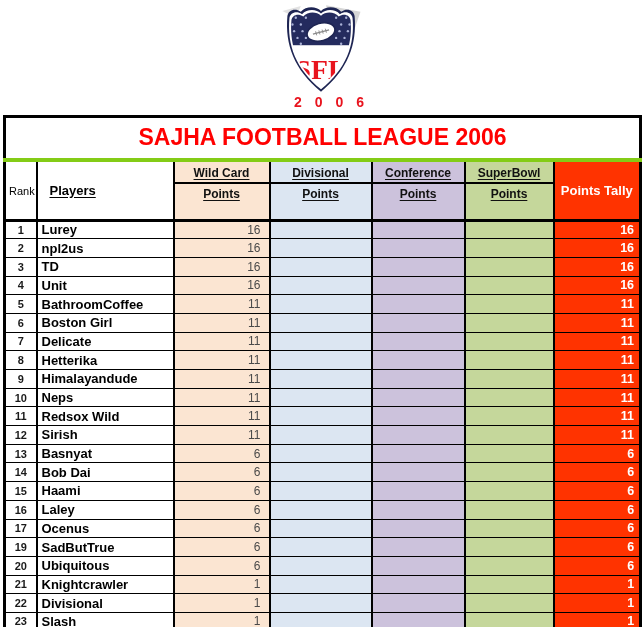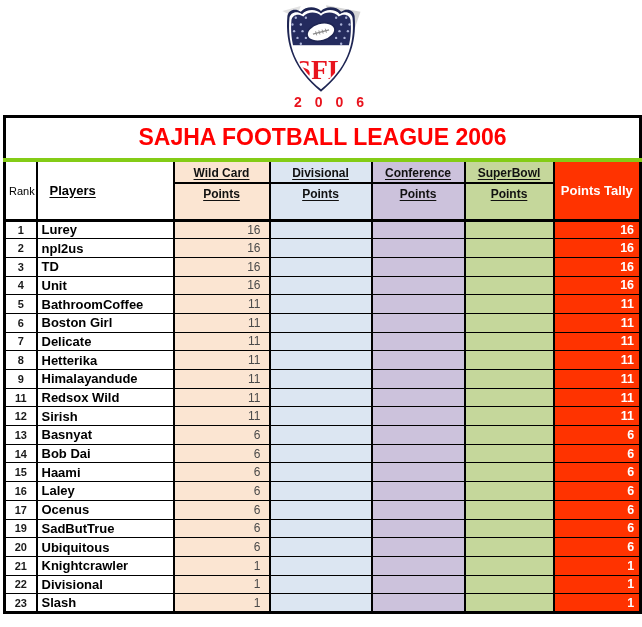--- a/index.html
+++ b/index.html
@@ -213,20 +213,29 @@
       <tr>
     <td class="rank">9</td>
     <td class="player">Himalayandude</td>
     <td class="wc bg-wc">11</td>
     <td class="bg-div"></td>
     <td class="bg-conf"></td>
     <td class="bg-sb"></td>
     <td class="tally bg-tally">11</td>
   </tr>
       <tr>
+    <td class="rank">10</td>
+    <td class="player">Neps</td>
+    <td class="wc bg-wc">11</td>
+    <td class="bg-div"></td>
+    <td class="bg-conf"></td>
+    <td class="bg-sb"></td>
+    <td class="tally bg-tally">11</td>
+  </tr>
+      <tr>
     <td class="rank">11</td>
     <td class="player">Redsox Wild</td>
     <td class="wc bg-wc">11</td>
     <td class="bg-div"></td>
     <td class="bg-conf"></td>
     <td class="bg-sb"></td>
     <td class="tally bg-tally">11</td>
   </tr>
       <tr>
     <td class="rank">12</td>

